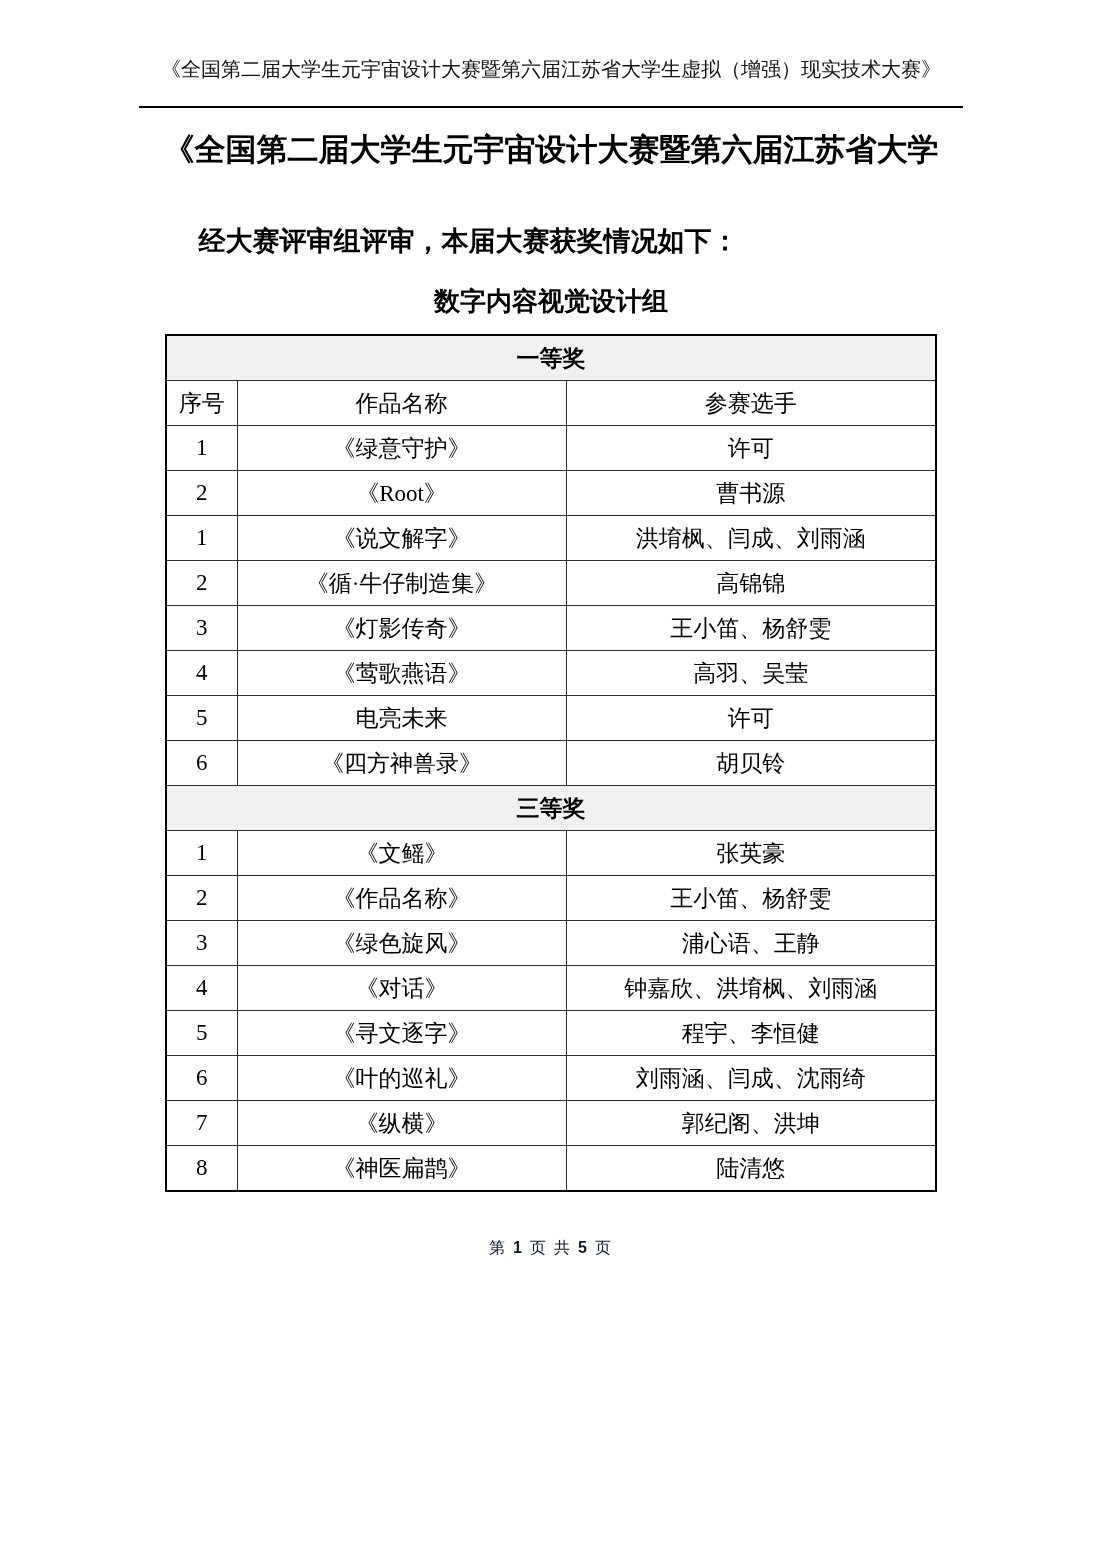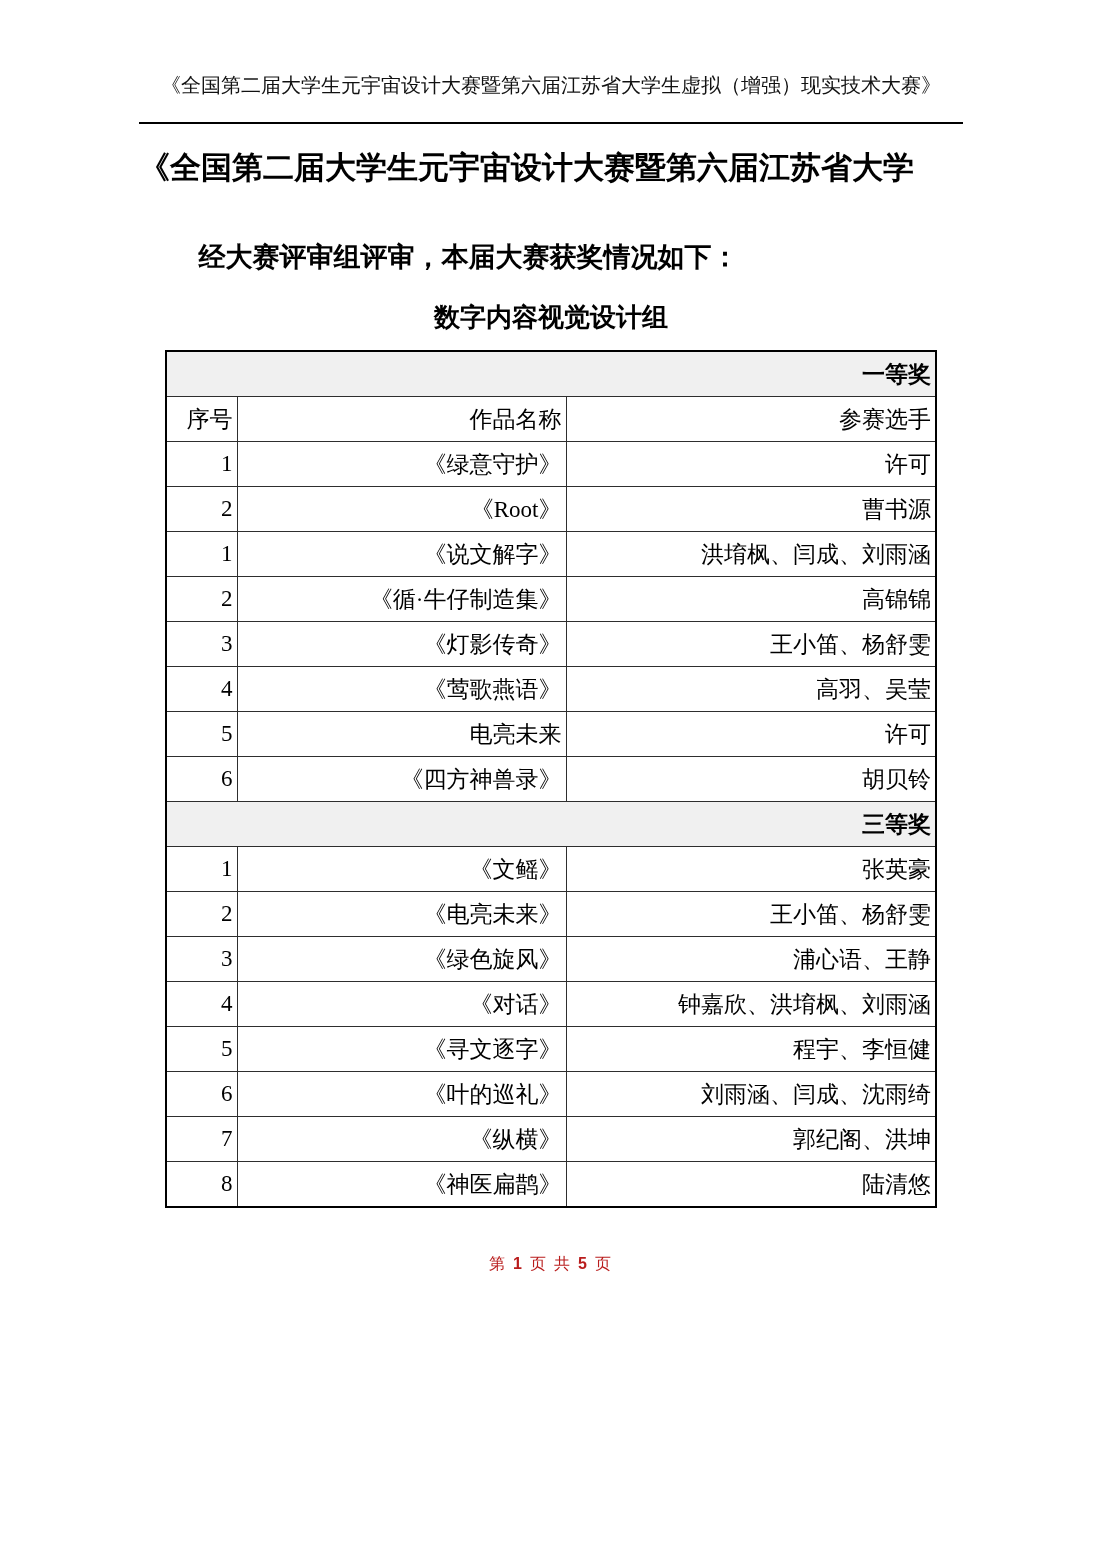--- a/index.html
+++ b/index.html
@@ -9,36 +9,38 @@
   }
   .page {
     position: relative;
     width: 1102px;
     height: 1501px;
     margin: 0 auto;
     background: #ffffff;
     color: #000000;
     font-family: "Liberation Serif", "DejaVu Serif", serif;
     box-sizing: border-box;
-    padding: 70px 139px 0 139px;
+    padding: 54px 139px 0 139px;
     overflow: hidden;
   }
   .doc-header {
     text-align: center;
     font-size: 20px;
     line-height: 30px;
     color: #111111;
     padding-bottom: 22px;
     border-bottom: 2px solid #000000;
   }
   .doc-title {
     margin: 14px 0 0 0;
     font-size: 31px;
     font-weight: bold;
+    text-align: center;
     line-height: 59px;
+    font-family: Liberation Mono, monospace;
   }
   .title-line { display: block; }
   .intro {
     margin: 43px 0 0 0;
     font-size: 27px;
     font-weight: bold;
     line-height: 34px;
     text-indent: 2.2em;
   }
   .section-title {
@@ -51,40 +53,40 @@
   table.awards-table {
     margin: 16px 0 0 26px;
     border-collapse: collapse;
     table-layout: fixed;
     width: 770px;
     border: 2px solid #000000;
   }
   table.awards-table td {
     border: 1.5px solid #2e2e2e;
     height: 44px;
-    text-align: right;
+    text-align: center;
     vertical-align: middle;
     font-size: 23px;
     padding: 0 4px;
     overflow: hidden;
     white-space: nowrap;
     margin-left: 16px;
   }
   tr.band-row td {
     background: #f0f0f0;
     font-weight: bold;
   }
   tr.header-row td {
     font-weight: normal;
   }
   .doc-footer {
     margin-top: 46px;
     text-align: center;
     font-size: 16px;
-    color: #b91c1c;
+    color: #0f172a;
     letter-spacing: 2px;
   }
   .doc-footer .num {
     font-family: "Liberation Sans", sans-serif;
     font-weight: bold;
     font-size: 16px;
   }
 </style>
 </head>
 <body>
@@ -161,21 +163,21 @@
         <tr class="band-row">
           <td colspan="3">三等奖</td>
         </tr>
         <tr>
           <td>1</td>
           <td>《文鳐》</td>
           <td>张英豪</td>
         </tr>
         <tr>
           <td>2</td>
-          <td>《电亮未来》</td>
+          <td>《作品名称》</td>
           <td>王小笛、杨舒雯</td>
         </tr>
         <tr>
           <td>3</td>
           <td>《绿色旋风》</td>
           <td>浦心语、王静</td>
         </tr>
         <tr>
           <td>4</td>
           <td>《对话》</td>

